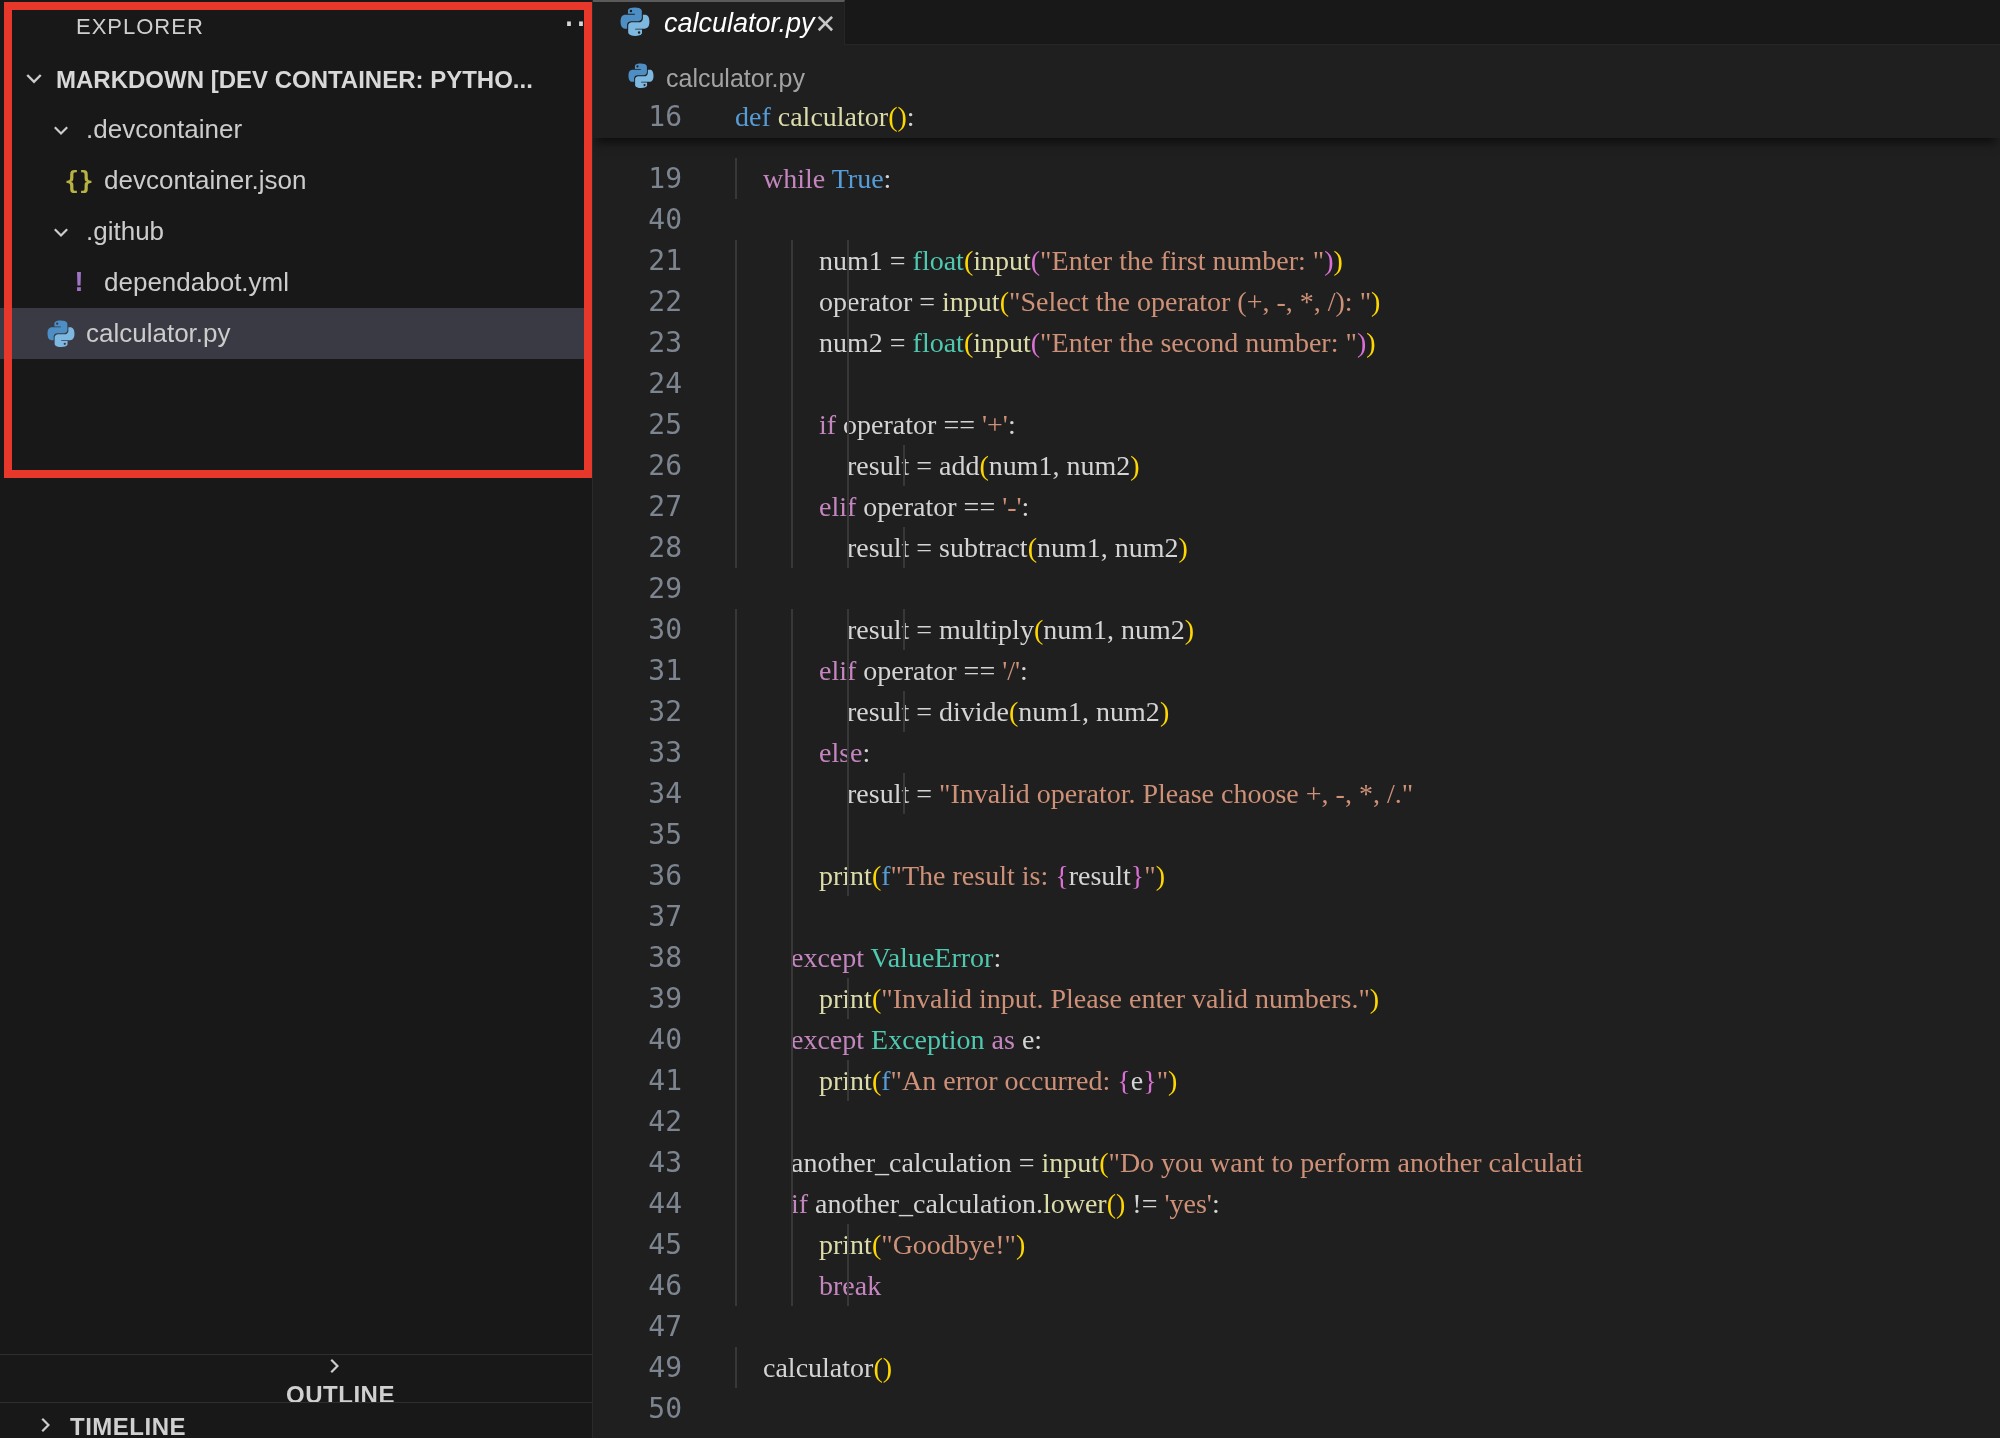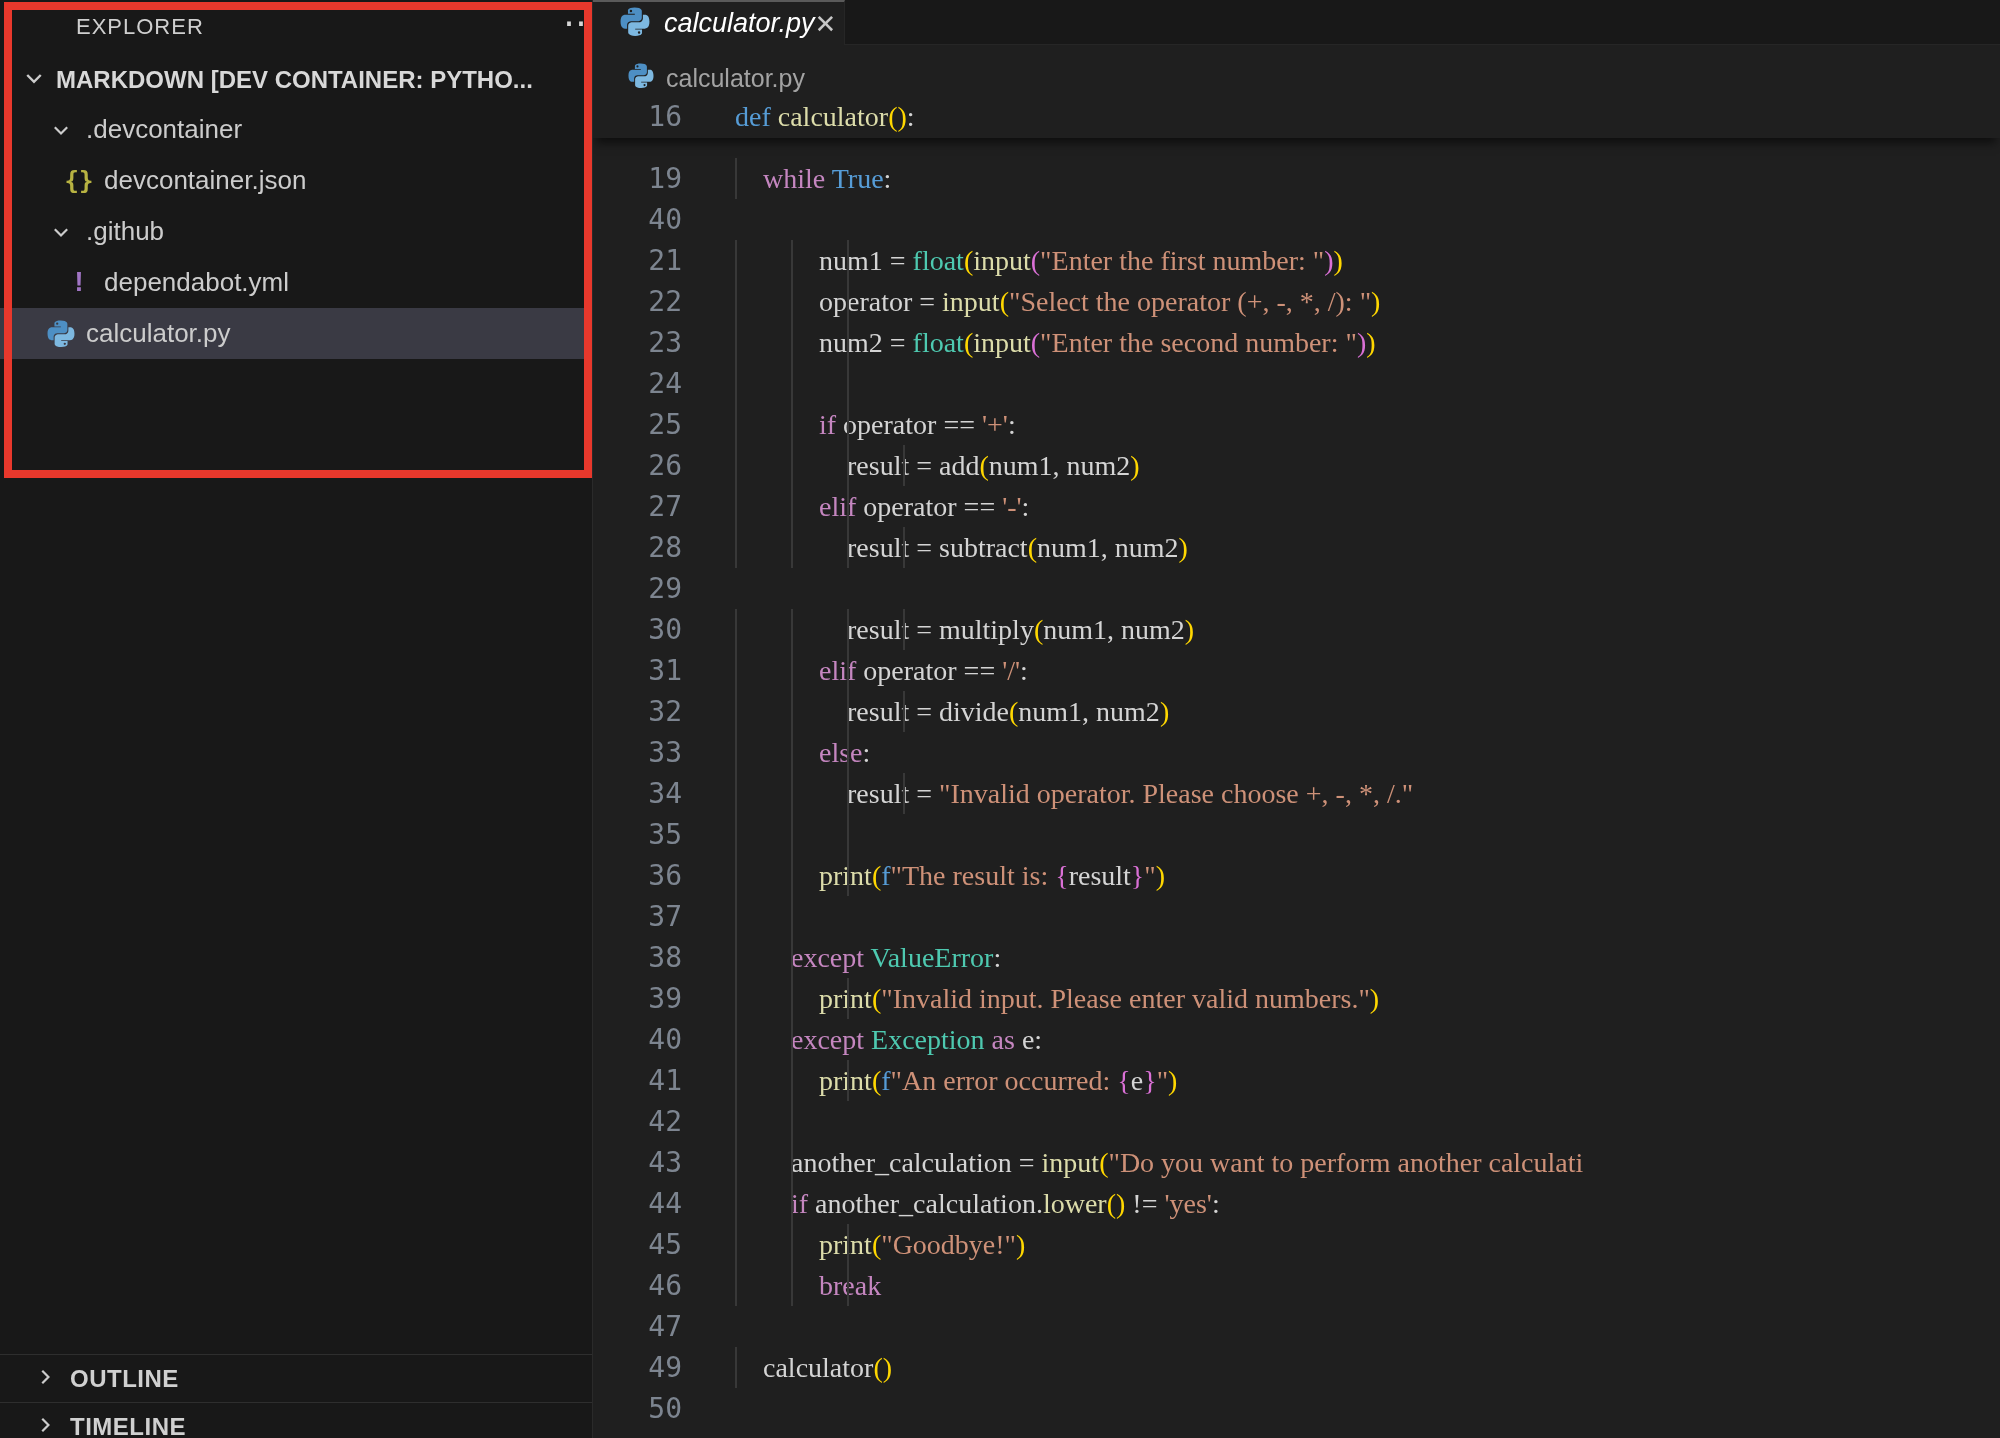--- a/index.html
+++ b/index.html
@@ -19,21 +19,21 @@
   .tree { position:absolute; top:104px; left:0; right:0; }
   .tree-row { height:51px; display:flex; align-items:center; font-size:26px; color:#cccccc; cursor:pointer; }
   .tree-row.selected { background:#3a3a44; }
   .icon-slot { width:34px; flex:none; display:flex; align-items:center; justify-content:center; }
   .tree-label { margin-left:8px; white-space:nowrap; }
   .json-glyph { color:#b8b342; font-weight:bold; font-size:24px; font-family:"DejaVu Sans Mono",monospace; }
   .yml-glyph { color:#a074c4; font-weight:bold; font-size:27px; }
   .panel-row { position:absolute; left:0; width:100%; height:48px; border-top:1px solid #2e2e2e;
                display:flex; align-items:center; padding-left:34px; box-sizing:border-box; cursor:pointer; background:#181818; }
   .panel-row .panel-label { margin-left:14px; font-size:24px; font-weight:bold; color:#d0d0d0; letter-spacing:0.5px; }
-  .outline-row { top:1354px; }
+  .outline-row { top:1354px;flex-direction:column; }
   .timeline-row { top:1402px; }
   .red-box { position:absolute; left:4px; top:2px; width:588px; height:476px;
              border:8px solid #e8382c; box-sizing:border-box; pointer-events:none; z-index:6; }
   
   .editor { position:absolute; left:592px; top:0; width:1408px; height:1438px; background:#1f1f1f; }
   .v-divider { position:absolute; left:592px; top:0; width:1px; height:1438px; background:#2a2a2a; z-index:4; }
   .tabbar { position:absolute; left:0; top:0; width:100%; height:44px; background:#181818; border-bottom:1px solid #262626; }
   .tab { position:absolute; left:0; top:0; width:253px; height:45px; background:#1f1f1f;
          border-top:2px solid #5a5a5a; border-right:1px solid #262626; box-sizing:border-box;
          display:flex; align-items:center; padding:0 16px 0 28px; cursor:pointer; z-index:2; }

